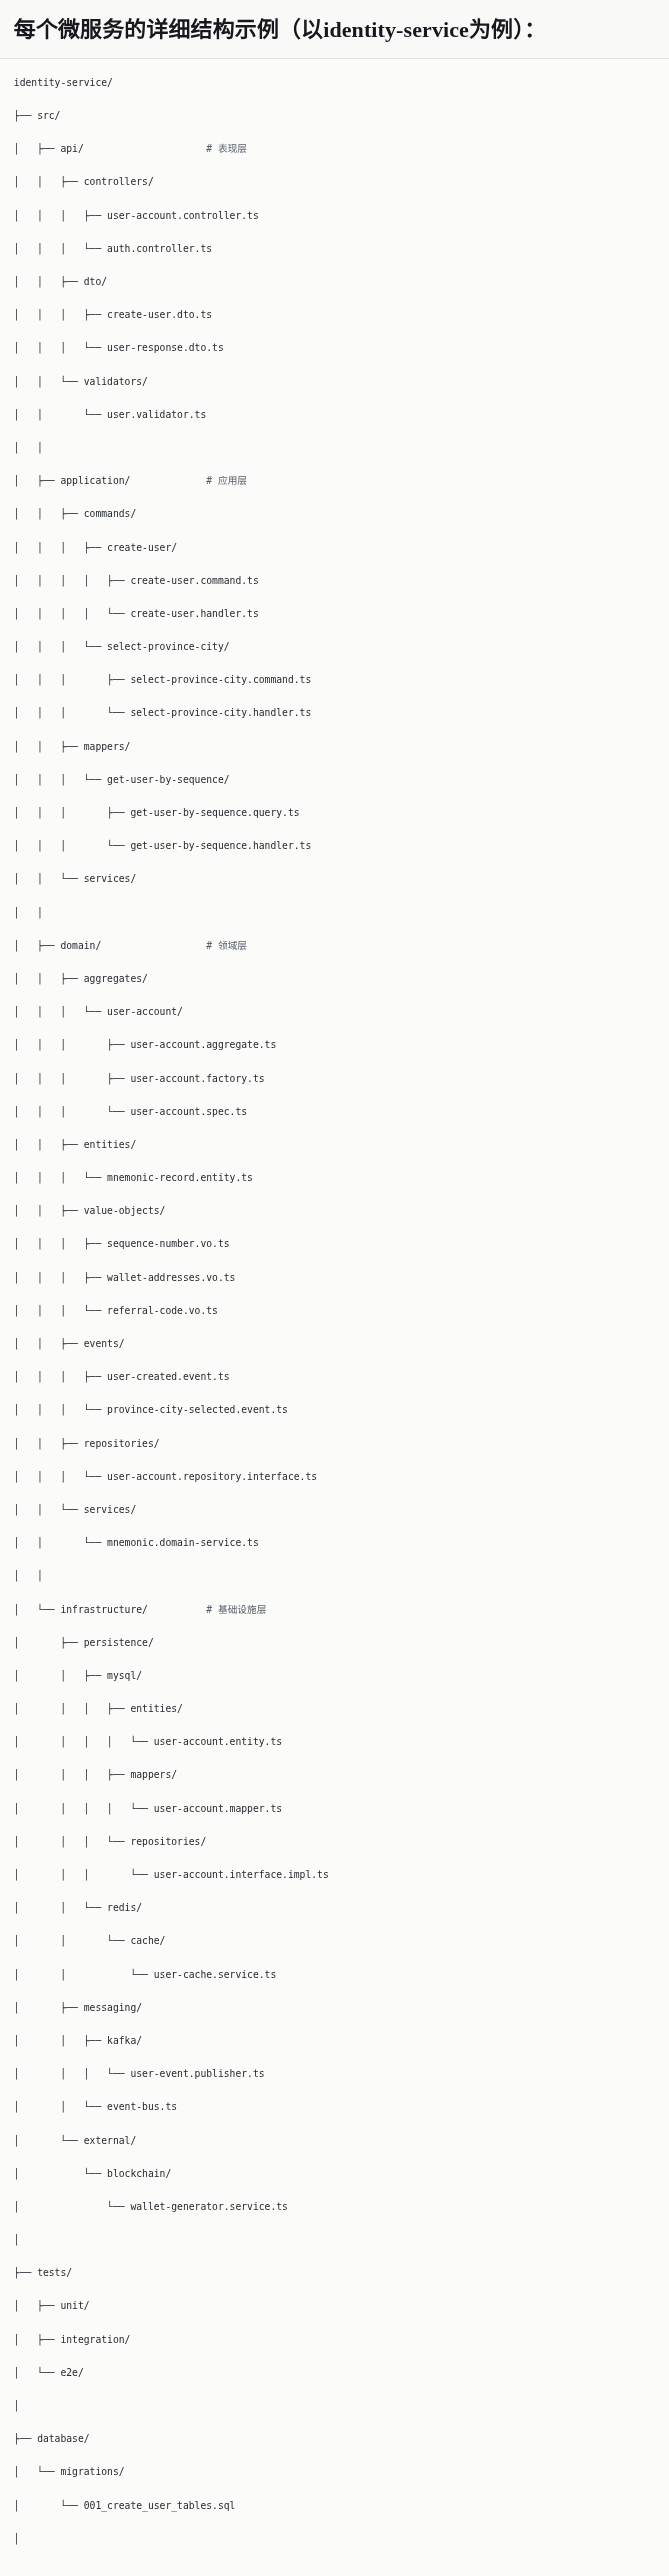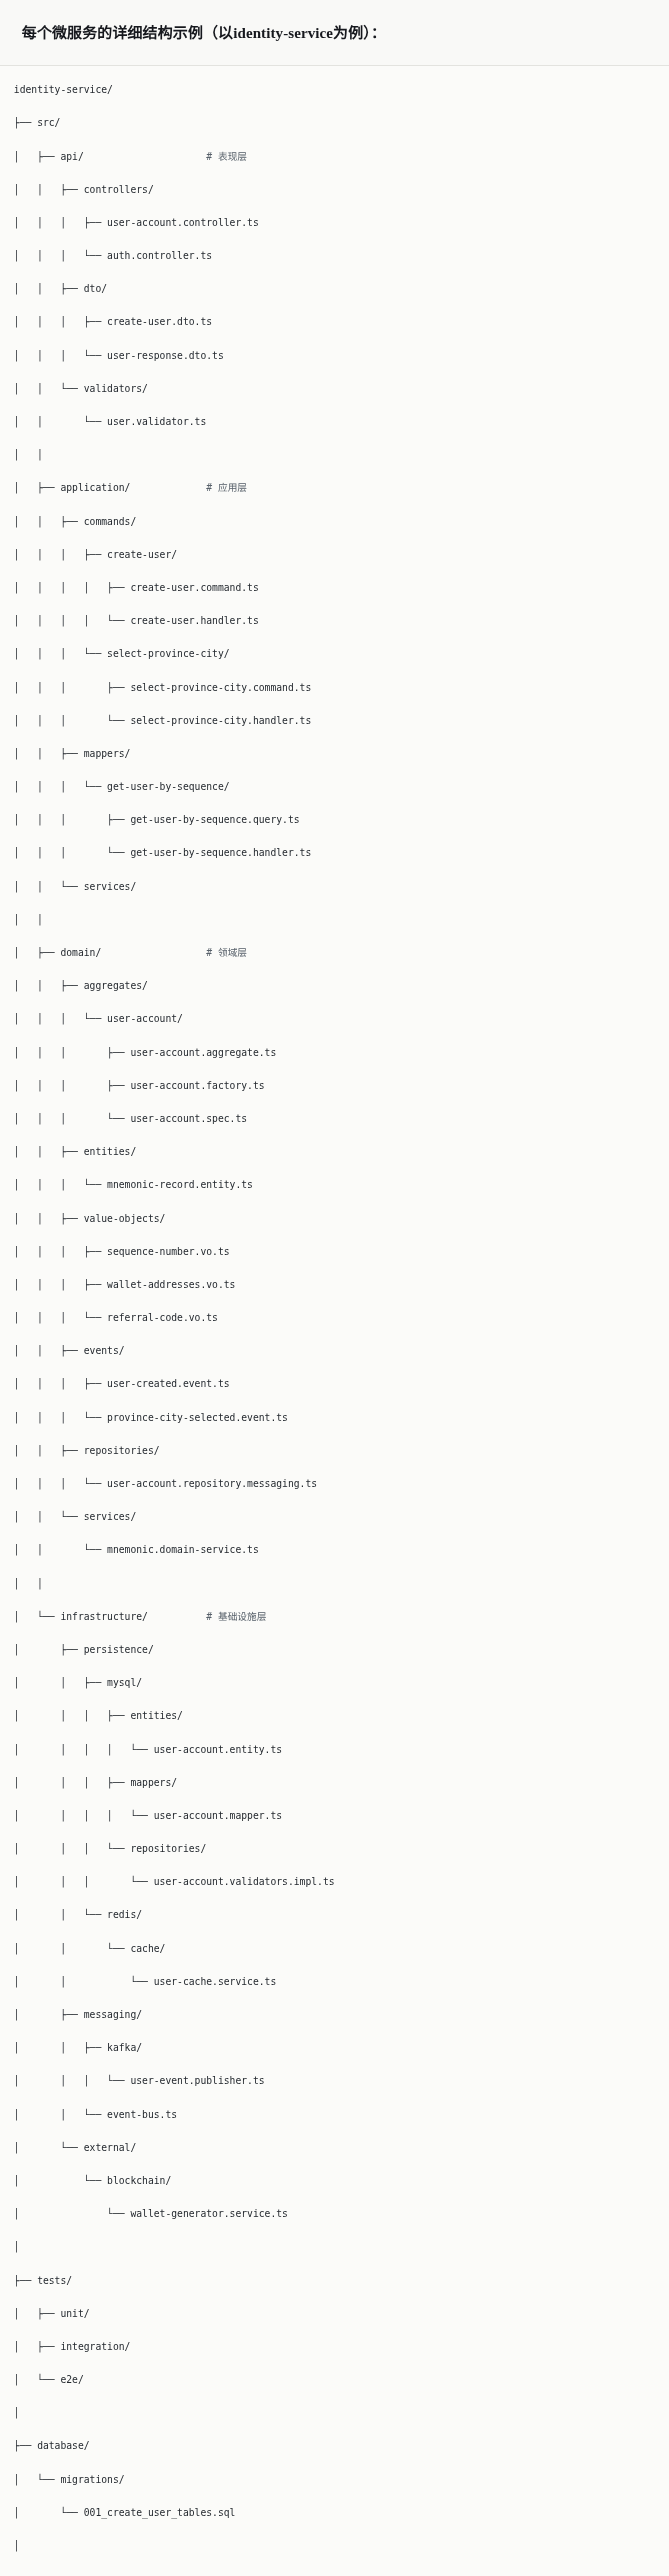--- a/index.html
+++ b/index.html
@@ -24,25 +24,25 @@
   
   .heading-block {
     background: #f9f9f7;
     padding: 16.3px 13.8px 13.8px 13.8px;
     box-sizing: border-box;
     border-bottom: 0.6px solid #e3e3df;
   }
   .heading-title {
     font-family: "Liberation Serif", "DejaVu Serif", serif;
     font-weight: bold;
-    font-size: 15px;
+    font-size: 22px;
     line-height: 1.25;
     letter-spacing: 0.1px;
     color: #16181d;
-    margin: 8px;
+    margin: 0;
   }
 
   
   .tree-block {
     background: #fbfbf9;
     padding: 16.3px 13.8px 19px 13.8px;
     box-sizing: border-box;
     border-bottom: 0.6px solid #dddad4;
   }
   .tree {
@@ -109,33 +109,33 @@
 <span class="tree-line"><span>│   │   ├── entities/</span></span>
 <span class="tree-line"><span>│   │   │   └── mnemonic-record.entity.ts</span></span>
 <span class="tree-line"><span>│   │   ├── value-objects/</span></span>
 <span class="tree-line"><span>│   │   │   ├── sequence-number.vo.ts</span></span>
 <span class="tree-line"><span>│   │   │   ├── wallet-addresses.vo.ts</span></span>
 <span class="tree-line"><span>│   │   │   └── referral-code.vo.ts</span></span>
 <span class="tree-line"><span>│   │   ├── events/</span></span>
 <span class="tree-line"><span>│   │   │   ├── user-created.event.ts</span></span>
 <span class="tree-line"><span>│   │   │   └── province-city-selected.event.ts</span></span>
 <span class="tree-line"><span>│   │   ├── repositories/</span></span>
-<span class="tree-line"><span>│   │   │   └── user-account.repository.messaging.ts</span></span>
+<span class="tree-line"><span>│   │   │   └── user-account.repository.interface.ts</span></span>
 <span class="tree-line"><span>│   │   └── services/</span></span>
 <span class="tree-line"><span>│   │       └── mnemonic.domain-service.ts</span></span>
 <span class="tree-line"><span>│   │</span></span>
 <span class="tree-line"><span>│   └── infrastructure/</span><span>          </span><span class="cmt"># 基础设施层</span></span>
 <span class="tree-line"><span>│       ├── persistence/</span></span>
 <span class="tree-line"><span>│       │   ├── mysql/</span></span>
 <span class="tree-line"><span>│       │   │   ├── entities/</span></span>
 <span class="tree-line"><span>│       │   │   │   └── user-account.entity.ts</span></span>
 <span class="tree-line"><span>│       │   │   ├── mappers/</span></span>
 <span class="tree-line"><span>│       │   │   │   └── user-account.mapper.ts</span></span>
 <span class="tree-line"><span>│       │   │   └── repositories/</span></span>
-<span class="tree-line"><span>│       │   │       └── user-account.validators.impl.ts</span></span>
+<span class="tree-line"><span>│       │   │       └── user-account.interface.impl.ts</span></span>
 <span class="tree-line"><span>│       │   └── redis/</span></span>
 <span class="tree-line"><span>│       │       └── cache/</span></span>
 <span class="tree-line"><span>│       │           └── user-cache.service.ts</span></span>
 <span class="tree-line"><span>│       ├── messaging/</span></span>
 <span class="tree-line"><span>│       │   ├── kafka/</span></span>
 <span class="tree-line"><span>│       │   │   └── user-event.publisher.ts</span></span>
 <span class="tree-line"><span>│       │   └── event-bus.ts</span></span>
 <span class="tree-line"><span>│       └── external/</span></span>
 <span class="tree-line"><span>│           └── blockchain/</span></span>
 <span class="tree-line"><span>│               └── wallet-generator.service.ts</span></span>

